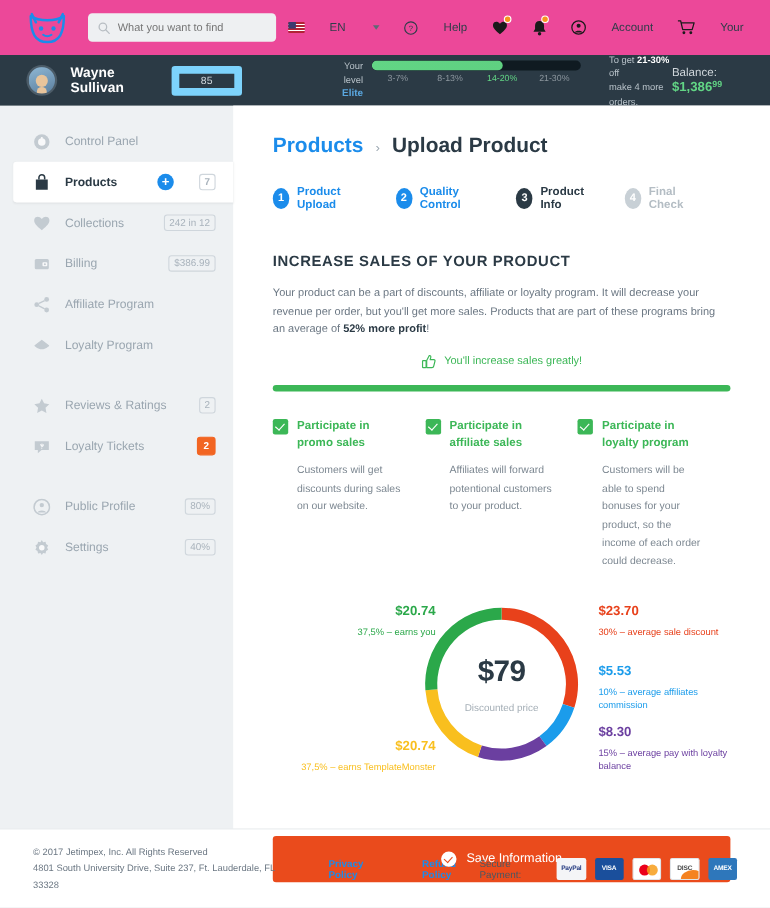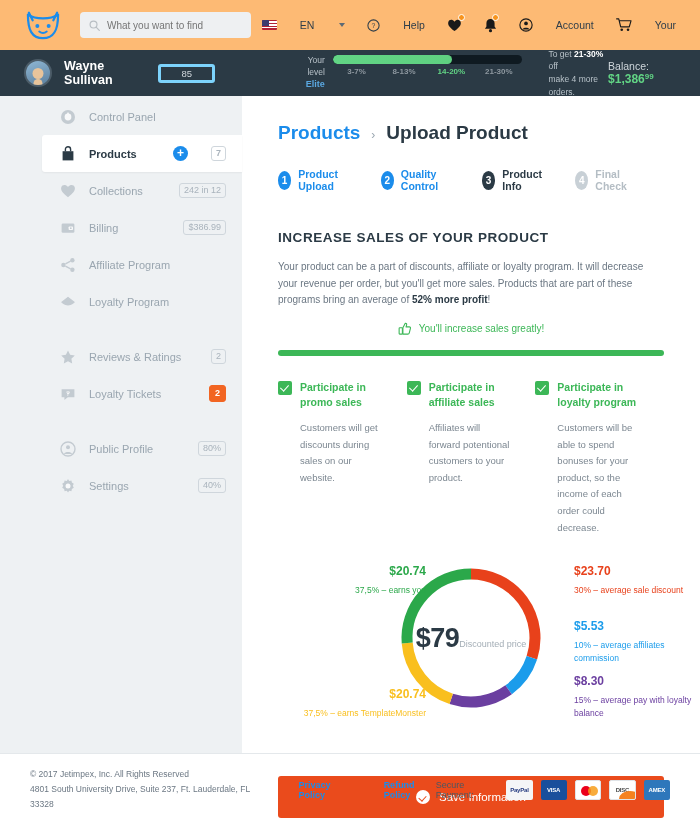--- a/index.html
+++ b/index.html
@@ -7,21 +7,21 @@
     width: 700px; height: 825px;
     font-family: "Liberation Sans", sans-serif;
     background: #eceff1;
     overflow: hidden;
     -webkit-font-smoothing: antialiased;
   }
   .page { width: 700px; height: 825px; position: relative; background: #eef1f3; }
 
   
   .topbar {
-    height: 50px; background: #fdba74;
+    height: 50px; background: #ec4899;
     display: flex; align-items: center;
     padding: 0 24px; gap: 0;
   }
   .logo { width: 38px; height: 32px; flex: 0 0 auto; margin-right: 18px; }
   .search-wrap {
     width: 213px; height: 26px; background: #eef0f2; border-radius: 4px;
     display: flex; align-items: center; padding: 0 9px; gap: 7px;
   }
   .search-icon { width: 11px; height: 11px; flex: 0 0 auto; opacity: .55; }
   .search-input {
@@ -59,44 +59,44 @@
     background: linear-gradient(160deg,#8fb7d4,#5b7f9e);
     border: 2px solid #4c5c68; overflow: hidden; position: relative;
   }
   .avatar::after {
     content:""; position:absolute; left:50%; top:7px; transform:translateX(-50%);
     width:11px; height:11px; border-radius:50%; background:#e8c49b;
     box-shadow: 0 10px 0 -1px #e8c49b;
   }
   .uname { font-size: 12.5px; font-weight: bold; margin-left: 12px; letter-spacing:.1px;}
   .ulevel-badge {
-    margin-left: 24px; border: 3px solid #7dd3fc; border-radius: 3px;
+    margin-left: 24px; border: 7px solid #7dd3fc; border-radius: 3px;
     font-size: 9.5px; padding: 1px 20px; color: #cfd6db;
   }
   .level-block { margin-left: 42px; display: flex; align-items: flex-start; gap: 8px; }
   .level-label { text-align: right; line-height: 1.35; }
   .level-label .l1 { font-size: 8.5px; color: #b8c2c9; margin-left: 36px; }
   .level-label .l2 { font-size: 9px; color: #5aa7e0; font-weight: bold; }
   .level-bars { width: 204px; }
   .track {
     height: 9px; background: #0f1a21; border-radius: 5px; overflow: hidden;
   }
   .track-fill { height: 100%; background: linear-gradient(90deg,#62d585,#5fd081); border-radius: 5px; }
   .ticks { display: flex; margin-top: 3px; }
-  .ticks span { flex: 1; text-align: center; font-size: 8px; color: #8d979f; font-weight: bold; }
+  .ticks span { flex: 1; text-align: center; font-size: 8px; color: #8d979f; }
   .ticks span.on { color: #62d585; }
   .getoff { margin-left: 26px; font-size: 8.5px; line-height: 1.5; color: #b8c2c9; }
   .getoff b { color: #fff; }
   .balance { margin-left: auto; font-size: 10.5px; color: #cfd6db; }
   .balance .amt { color: #62d585; font-weight: bold; font-size: 12px; }
   .balance .cents { font-size: 8px; vertical-align: 4px; }
 
   
   .body { display: flex; height: 657px; }
-  .sidebar { width: 212px; flex: 0 0 212px; padding-top: 2px; margin-left: 30px; }
+  .sidebar { width: 212px; flex: 0 0 212px; padding-top: 14px; }
   .side-item {
     height: 37px; display: flex; align-items: center; padding: 0 16px 0 30px;
     gap: 13px; font-size: 11px; color: #9aa6b0; cursor: pointer; position: relative;
   }
   .side-item.active {
     background: #fff; color: #2b3a45; font-weight: bold;
     border-radius: 3px 0 0 3px; margin-left: 12px; padding-left: 18px;
     box-shadow: 0 1px 2px rgba(0,0,0,.05);
   }
   .side-item .si-ico { width: 16px; height: 16px; flex: 0 0 auto; opacity: .62; display:flex; align-items:center; justify-content:center;}
@@ -157,21 +157,21 @@
     content: ""; position: absolute; left: 4px; top: 2px; width: 4px; height: 7px;
     border: solid #fff; border-width: 0 1.8px 1.8px 0; transform: rotate(42deg);
   }
   .prog-title { font-size: 10.5px; font-weight: bold; color: #3cb757; line-height: 1.45; }
   .prog-text { margin-top: 10px; margin-left: 22px; font-size: 9.5px; color: #7c8791; line-height: 1.75; }
 
   
   .chart-area { margin-top: 26px; position: relative; height: 172px; }
   .donut-wrap { position: absolute; left: 50%; top: 0; transform: translateX(-50%); width: 152px; height: 152px; }
   .donut-center { position: absolute; left: 0; top: 0; width: 100%; height: 100%;
-    display: flex; flex-direction: row; align-items: center; justify-content: center; }
+    display: flex; flex-direction: column; align-items: center; justify-content: center; }
   .donut-price { font-size: 27px; font-weight: bold; color: #2b3a45; letter-spacing: -.5px; }
   .donut-sub { font-size: 9px; color: #a4aeb6; margin-top: 12px; }
 
   .lab { position: absolute; }
   .lab .v { font-size: 12px; font-weight: bold; }
   .lab .d { font-size: 8.5px; margin-top: 6px; line-height: 1.5; }
   .lab.right { left: 296px; text-align: left; width: 132px; }
   .lab.left { left: 0; width: 148px; text-align: right; }
 
   .savebtn {

